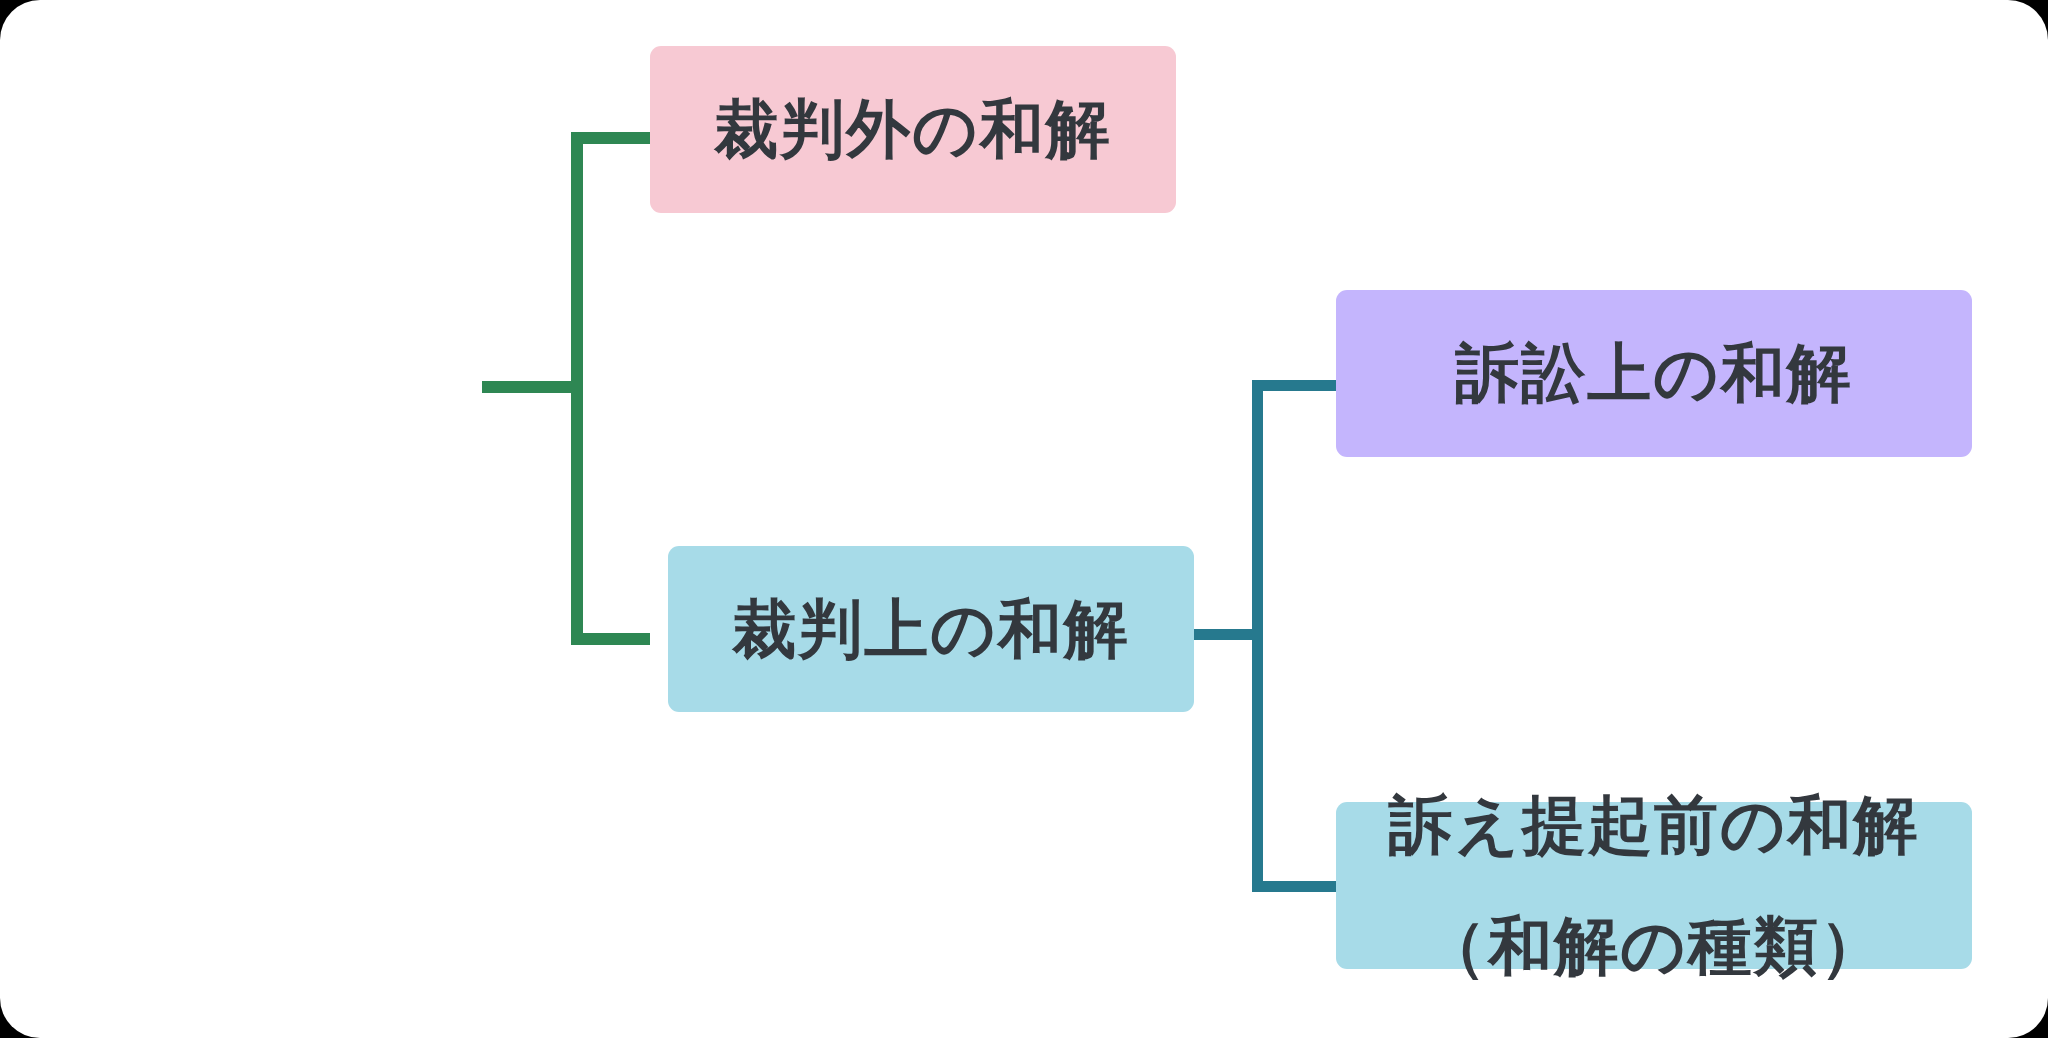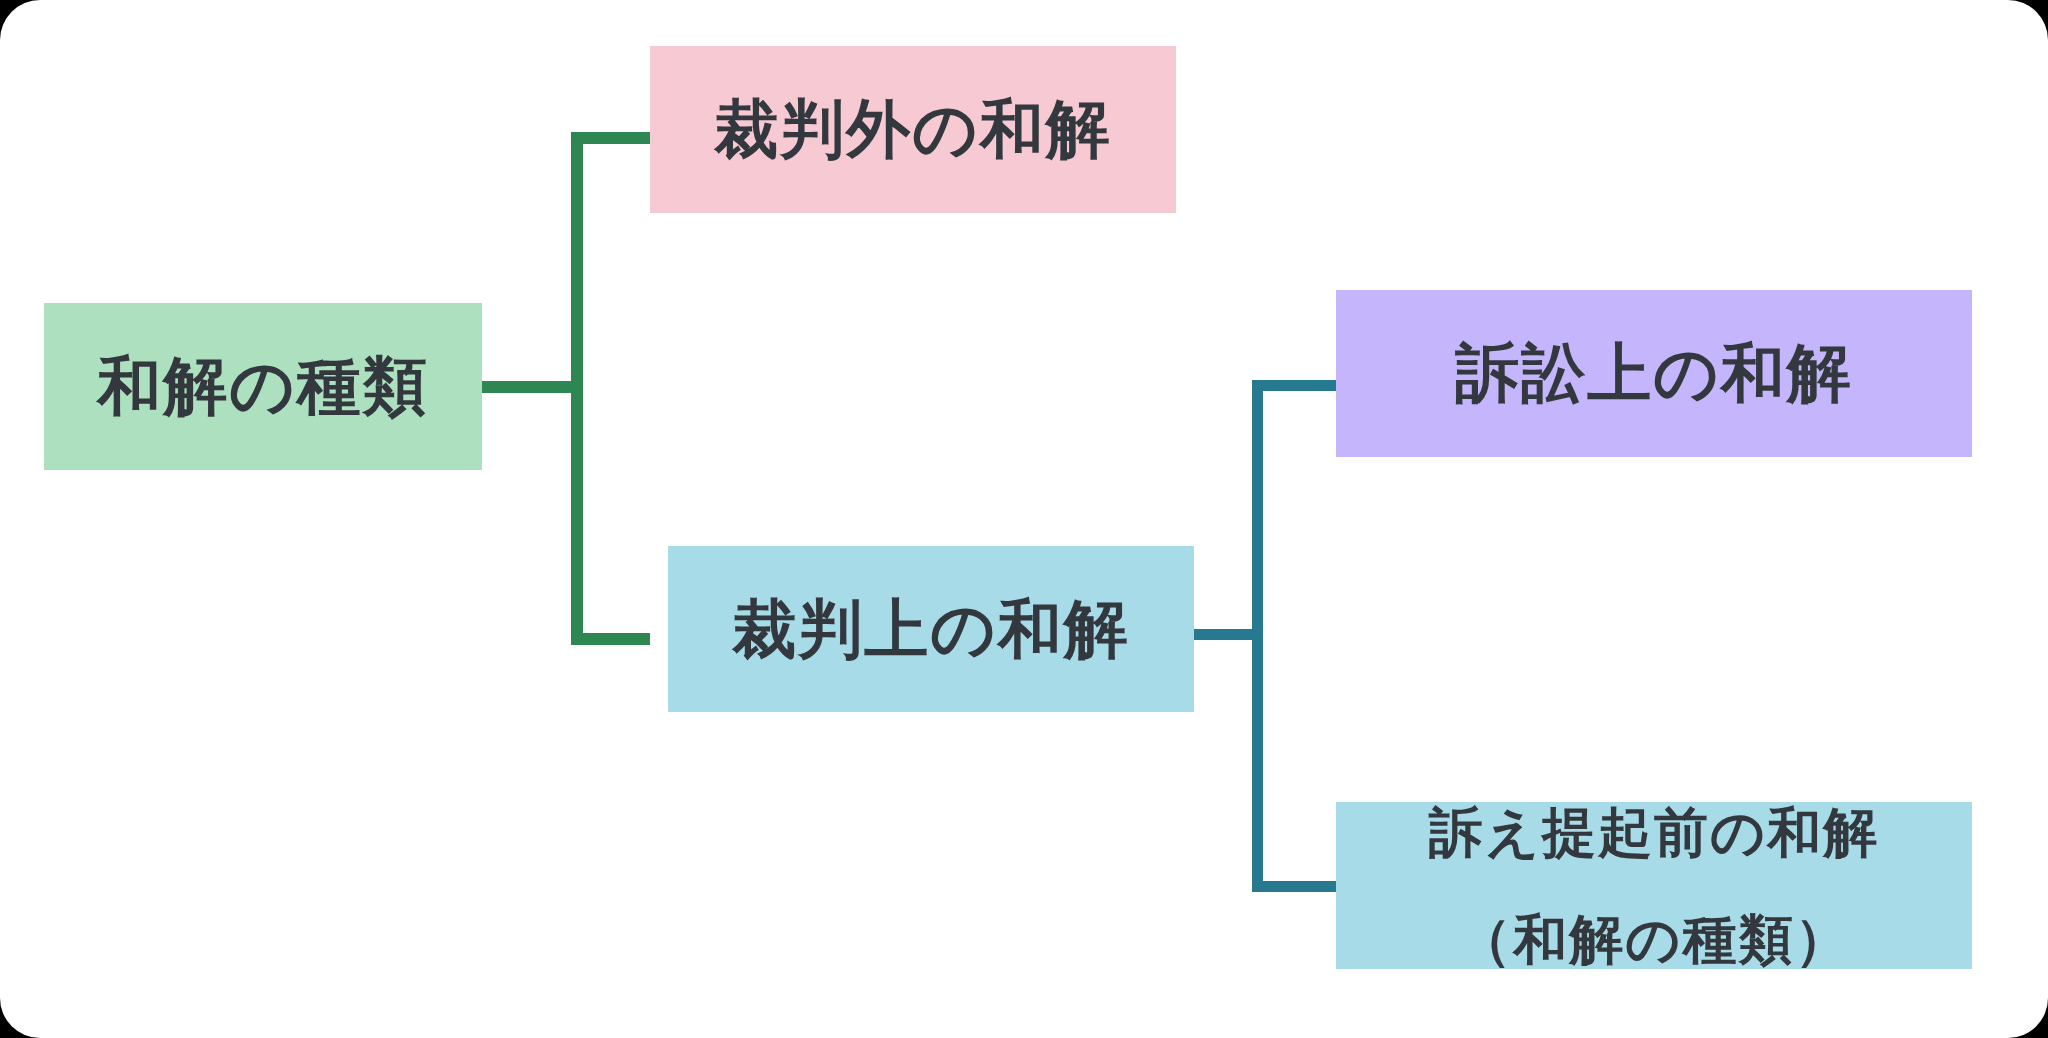--- a/index.html
+++ b/index.html
@@ -20,23 +20,24 @@
     position: absolute;
     display: flex;
     flex-direction: column;
     justify-content: center;
     text-align: center;
     font-weight: bold;
     font-size: 64px;
     letter-spacing: 2px;
     color: #33383e;
     line-height: 1.2;
+    border-radius: 11px;
   }
   .node.two-line {
-    font-size: 54px;
+    font-size: 64px;
     line-height: 1.35;
     gap: 34px;
   }
   .connector {
     position: absolute;
   }
   
   #node-root        { left: 44px;   top: 303px; width: 438px; height: 167px; }
   #node-outcourt    { left: 650px;  top: 46px;  width: 526px; height: 167px; }
   #node-incourt     { left: 668px;  top: 546px; width: 526px; height: 166px; }
@@ -61,23 +62,20 @@
   <div class="connector" id="g-root-h" style="background: rgb(46, 135, 83);"></div>
   <div class="connector" id="g-vert" style="background: rgb(46, 135, 83);"></div>
   <div class="connector" id="g-top-h" style="background: rgb(46, 135, 83);"></div>
   <div class="connector" id="g-bot-h" style="background: rgb(46, 135, 83);"></div>
 
   <div class="connector" id="t-mid-h" style="background: rgb(38, 121, 142);"></div>
   <div class="connector" id="t-vert" style="background: rgb(38, 121, 142);"></div>
   <div class="connector" id="t-top-h" style="background: rgb(38, 121, 142);"></div>
   <div class="connector" id="t-bot-h" style="background: rgb(38, 121, 142);"></div>
 
-  <div class="node" id="node-root" style="background: rgb(172, 224, 190); color: rgb(51, 56, 62);">
-    <span>和解の種類</span>
-  </div>
 
   <div class="node" id="node-outcourt" style="background: rgb(247, 201, 211); color: rgb(51, 56, 62);">
     <span>裁判外の和解</span>
   </div>
 
   <div class="node" id="node-incourt" style="background: rgb(167, 219, 232); color: rgb(51, 56, 62);">
     <span>裁判上の和解</span>
   </div>
 
   <div class="node" id="node-litigation" style="background: #c4b5fd; color: rgb(51, 56, 62);">

